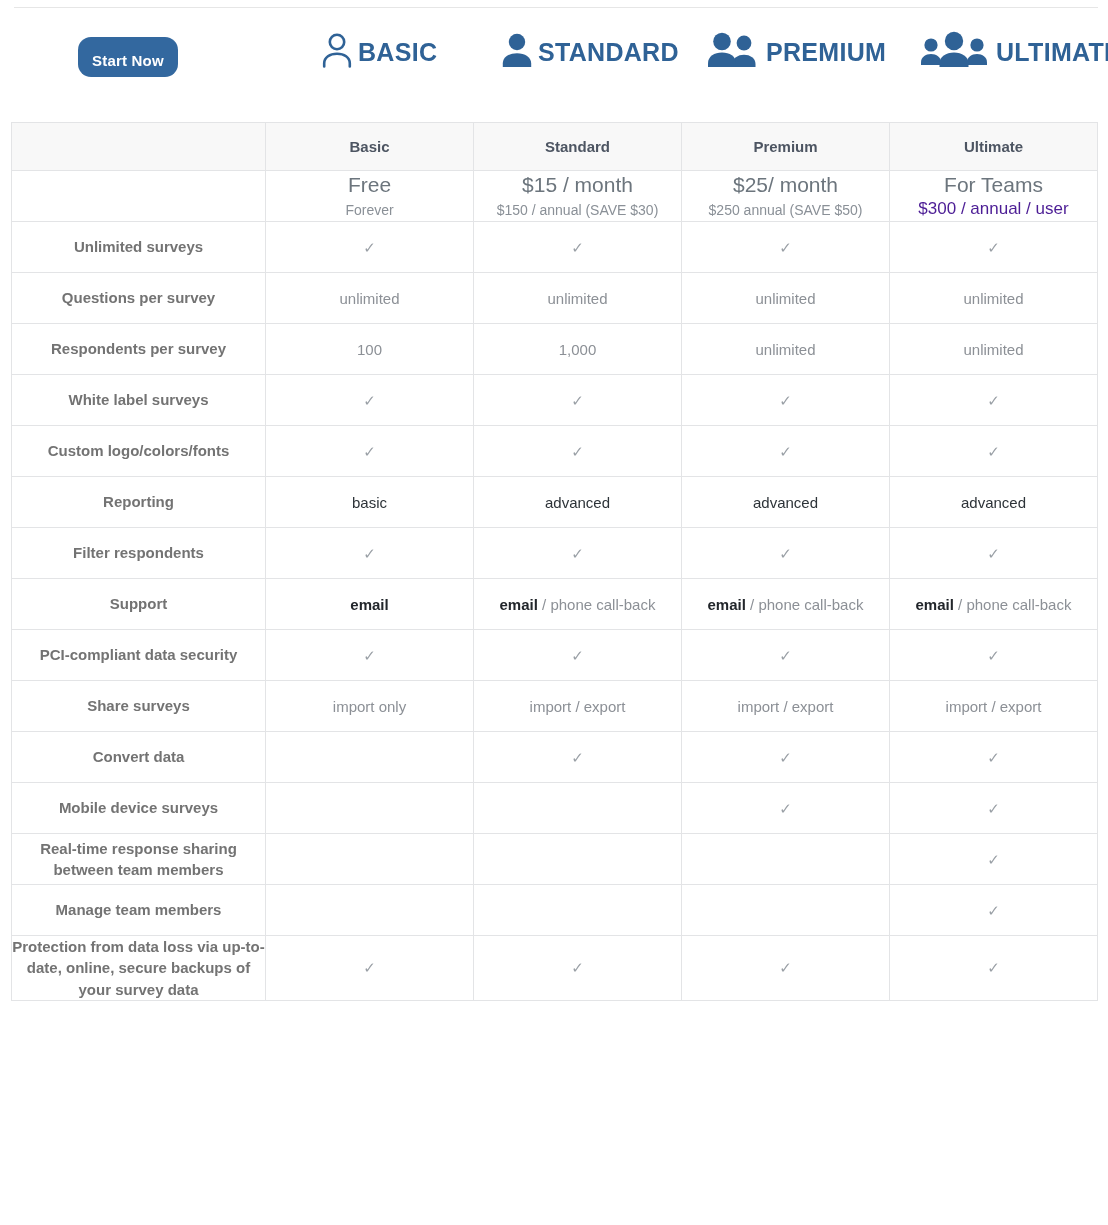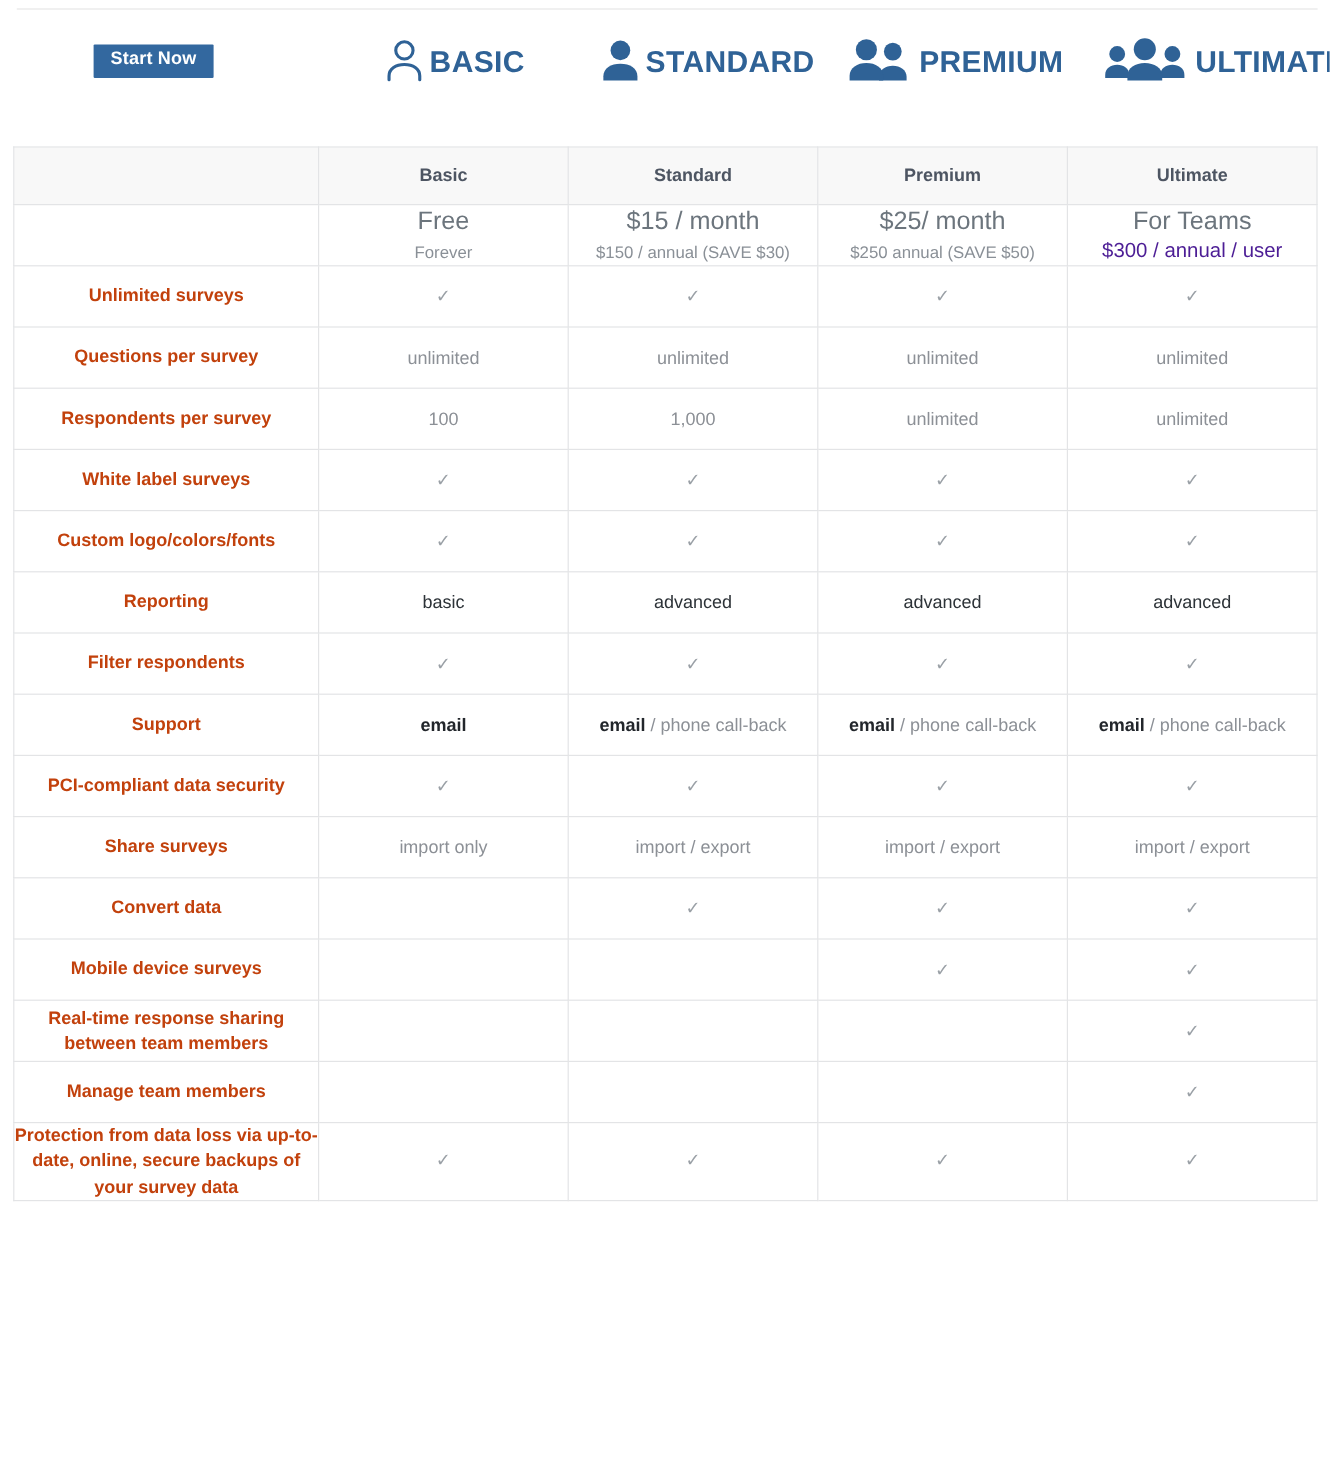--- a/index.html
+++ b/index.html
@@ -43,23 +43,23 @@
 
   .start-now {
     position: absolute;
     left: 78px;
     top: 37px;
     background: #33689f;
     color: #ffffff;
     font-size: 15px;
     font-weight: bold;
     letter-spacing: 0.2px;
-    padding: 4px 14px 9px 14px;
+    padding: 16px 14px 9px 14px;
     border: 0;
-    border-radius: 1px;
+    border-radius: 13px;
     cursor: pointer;
     line-height: 1;
     font-family: "Liberation Sans", sans-serif;
   }
 
   .plan-head {
     position: absolute;
     top: 30px;
     display: flex;
     align-items: center;
@@ -126,21 +126,21 @@
     color: #8a9097;
     margin-top: 5px;
     line-height: 1.2;
   }
   .price-sub.big { font-size: 17px; color: #4c1d95; margin-top: 2px; }
 
   
   .cmp tbody td { height: 50px; font-size: 15px; }
   .feat {
     font-weight: bold;
-    color: #c2410c;
+    color: #737373;
     font-size: 15px;
     line-height: 1.42;
     padding: 8px 18px;
   }
   .val {
     color: #8c9096;
     font-size: 15px;
     font-weight: normal;
     margin-top: 19px;
   }

